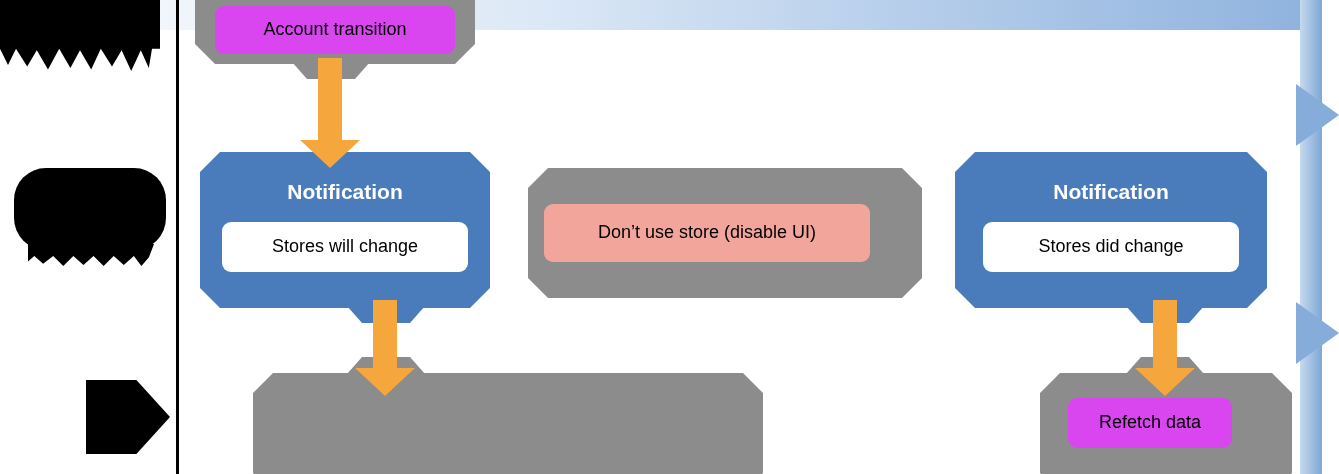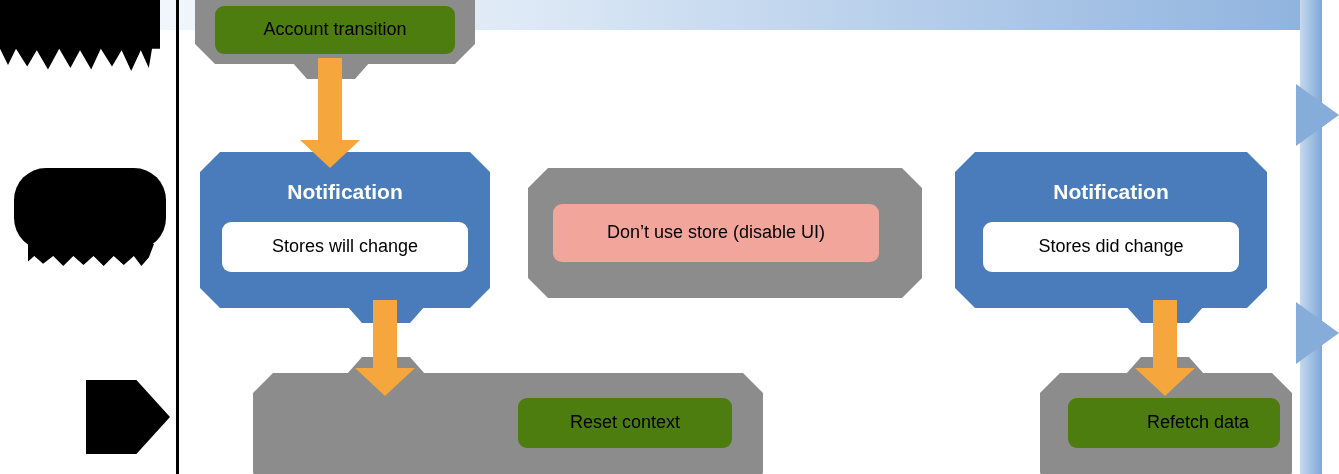--- a/index.html
+++ b/index.html
@@ -23,21 +23,21 @@
   .blobC{clip-path:polygon(0 0,60% 0,100% 50%,60% 100%,0 100%);}
   
   .graybox{background:#8c8c8c;}
   .bluebox{background:#4a7cbb;}
   .chamfer{clip-path:polygon(20px 0,calc(100% - 20px) 0,100% 20px,100% calc(100% - 20px),calc(100% - 20px) 100%,20px 100%,0 calc(100% - 20px),0 20px);}
   .tab-down{clip-path:polygon(0 0,100% 0,calc(100% - 15px) 100%,15px 100%);}
   .tab-up{clip-path:polygon(15px 0,calc(100% - 15px) 0,100% 100%,0 100%);}
   
   .node{display:flex;align-items:center;justify-content:center;border-radius:9px;
         font-size:18px;line-height:1.2;color:#000;text-align:center;}
-  .green{background:#4d7c0f;}
+  .green{background:#d946ef;}
   .white{background:#ffffff;}
   .salmon{background:#f2a59b;}
   .box-title{position:absolute;left:0;width:100%;text-align:center;color:#fff;
              font-weight:bold;font-size:21px;}
   
   .arrow-shaft{background:#f5a63c;}
   .arrow-head{background:#f5a63c;clip-path:polygon(0 0,100% 0,50% 100%);}
 </style>
 </head>
 <body>
@@ -66,43 +66,40 @@
 
   <div class="abs bluebox chamfer" style="left:200px;top:152px;width:290px;height:156px;">
     <div class="box-title" style="top:28px;">Notification</div>
     <div class="node white abs" style="left:22px;top:70px;width:246px;height:50px;">
       <span>Stores will change</span>
     </div>
   </div>
   <div class="abs bluebox tab-down" style="left:347px;top:306px;width:78px;height:17px;"></div>
 
   <div class="abs graybox chamfer" style="left:528px;top:168px;width:394px;height:130px;">
-    <div class="node salmon abs" style="left:25px;top:36px;width:326px;height:58px;">
+    <div class="node salmon abs" style="left:16px;top:36px;width:326px;height:58px;">
       <span>Don’t use store (disable UI)</span>
     </div>
   </div>
 
   <div class="abs bluebox chamfer" style="left:955px;top:152px;width:312px;height:156px;">
     <div class="box-title" style="top:28px;">Notification</div>
     <div class="node white abs" style="left:28px;top:70px;width:256px;height:50px;">
       <span>Stores did change</span>
     </div>
   </div>
   <div class="abs bluebox tab-down" style="left:1126px;top:306px;width:78px;height:17px;"></div>
 
   <div class="abs graybox tab-up" style="left:347px;top:357px;width:78px;height:17px;"></div>
   <div class="abs graybox chamfer" style="left:253px;top:373px;width:510px;height:120px;">
-    <div class="node green abs" style="left:265px;top:25px;width:214px;height:50px;">
-      <span>Reset context</span>
-    </div>
   </div>
 
   <div class="abs graybox tab-up" style="left:1126px;top:357px;width:78px;height:17px;"></div>
   <div class="abs graybox chamfer" style="left:1040px;top:373px;width:252px;height:120px;">
-    <div class="node green abs" style="left:28px;top:25px;width:164px;height:50px;padding-left:48px;">
+    <div class="node green abs" style="left:28px;top:25px;width:164px;height:50px;">
       <span>Refetch data</span>
     </div>
   </div>
 
   <div class="abs arrow-shaft" style="left:318px;top:58px;width:24px;height:84px;"></div>
   <div class="abs arrow-head" style="left:300px;top:140px;width:60px;height:28px;"></div>
 
   <div class="abs arrow-shaft" style="left:373px;top:300px;width:24px;height:70px;"></div>
   <div class="abs arrow-head" style="left:355px;top:368px;width:60px;height:28px;"></div>
 

